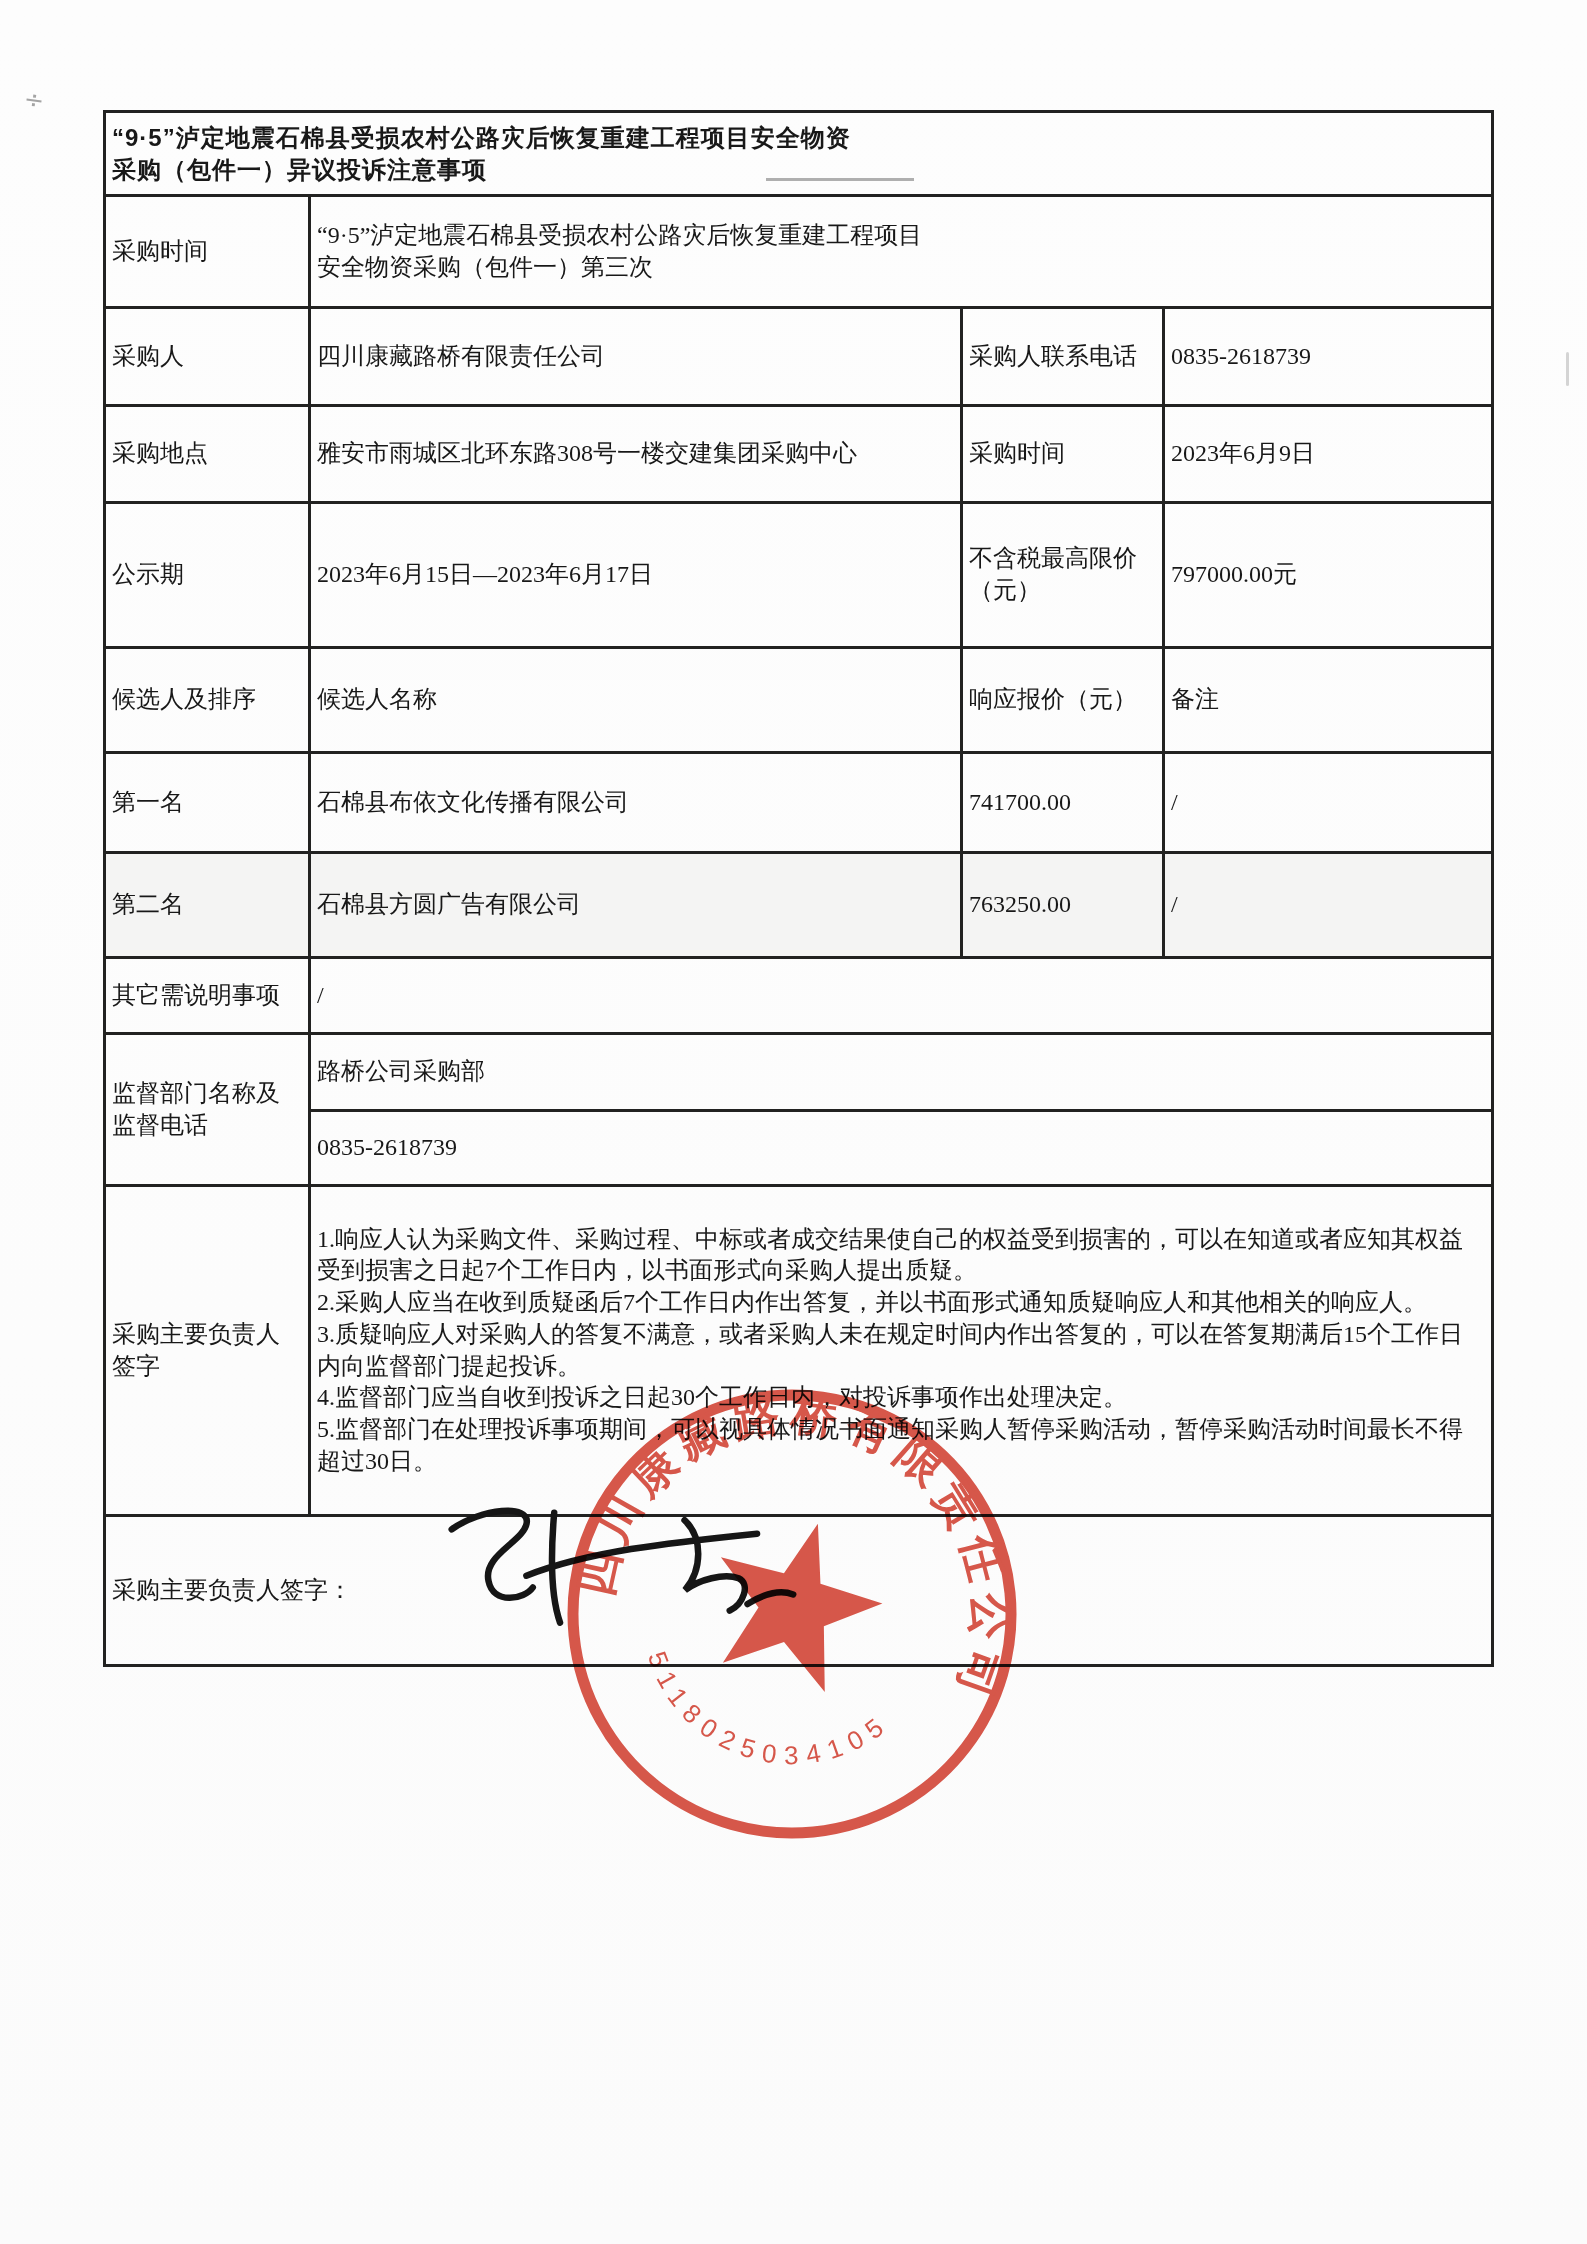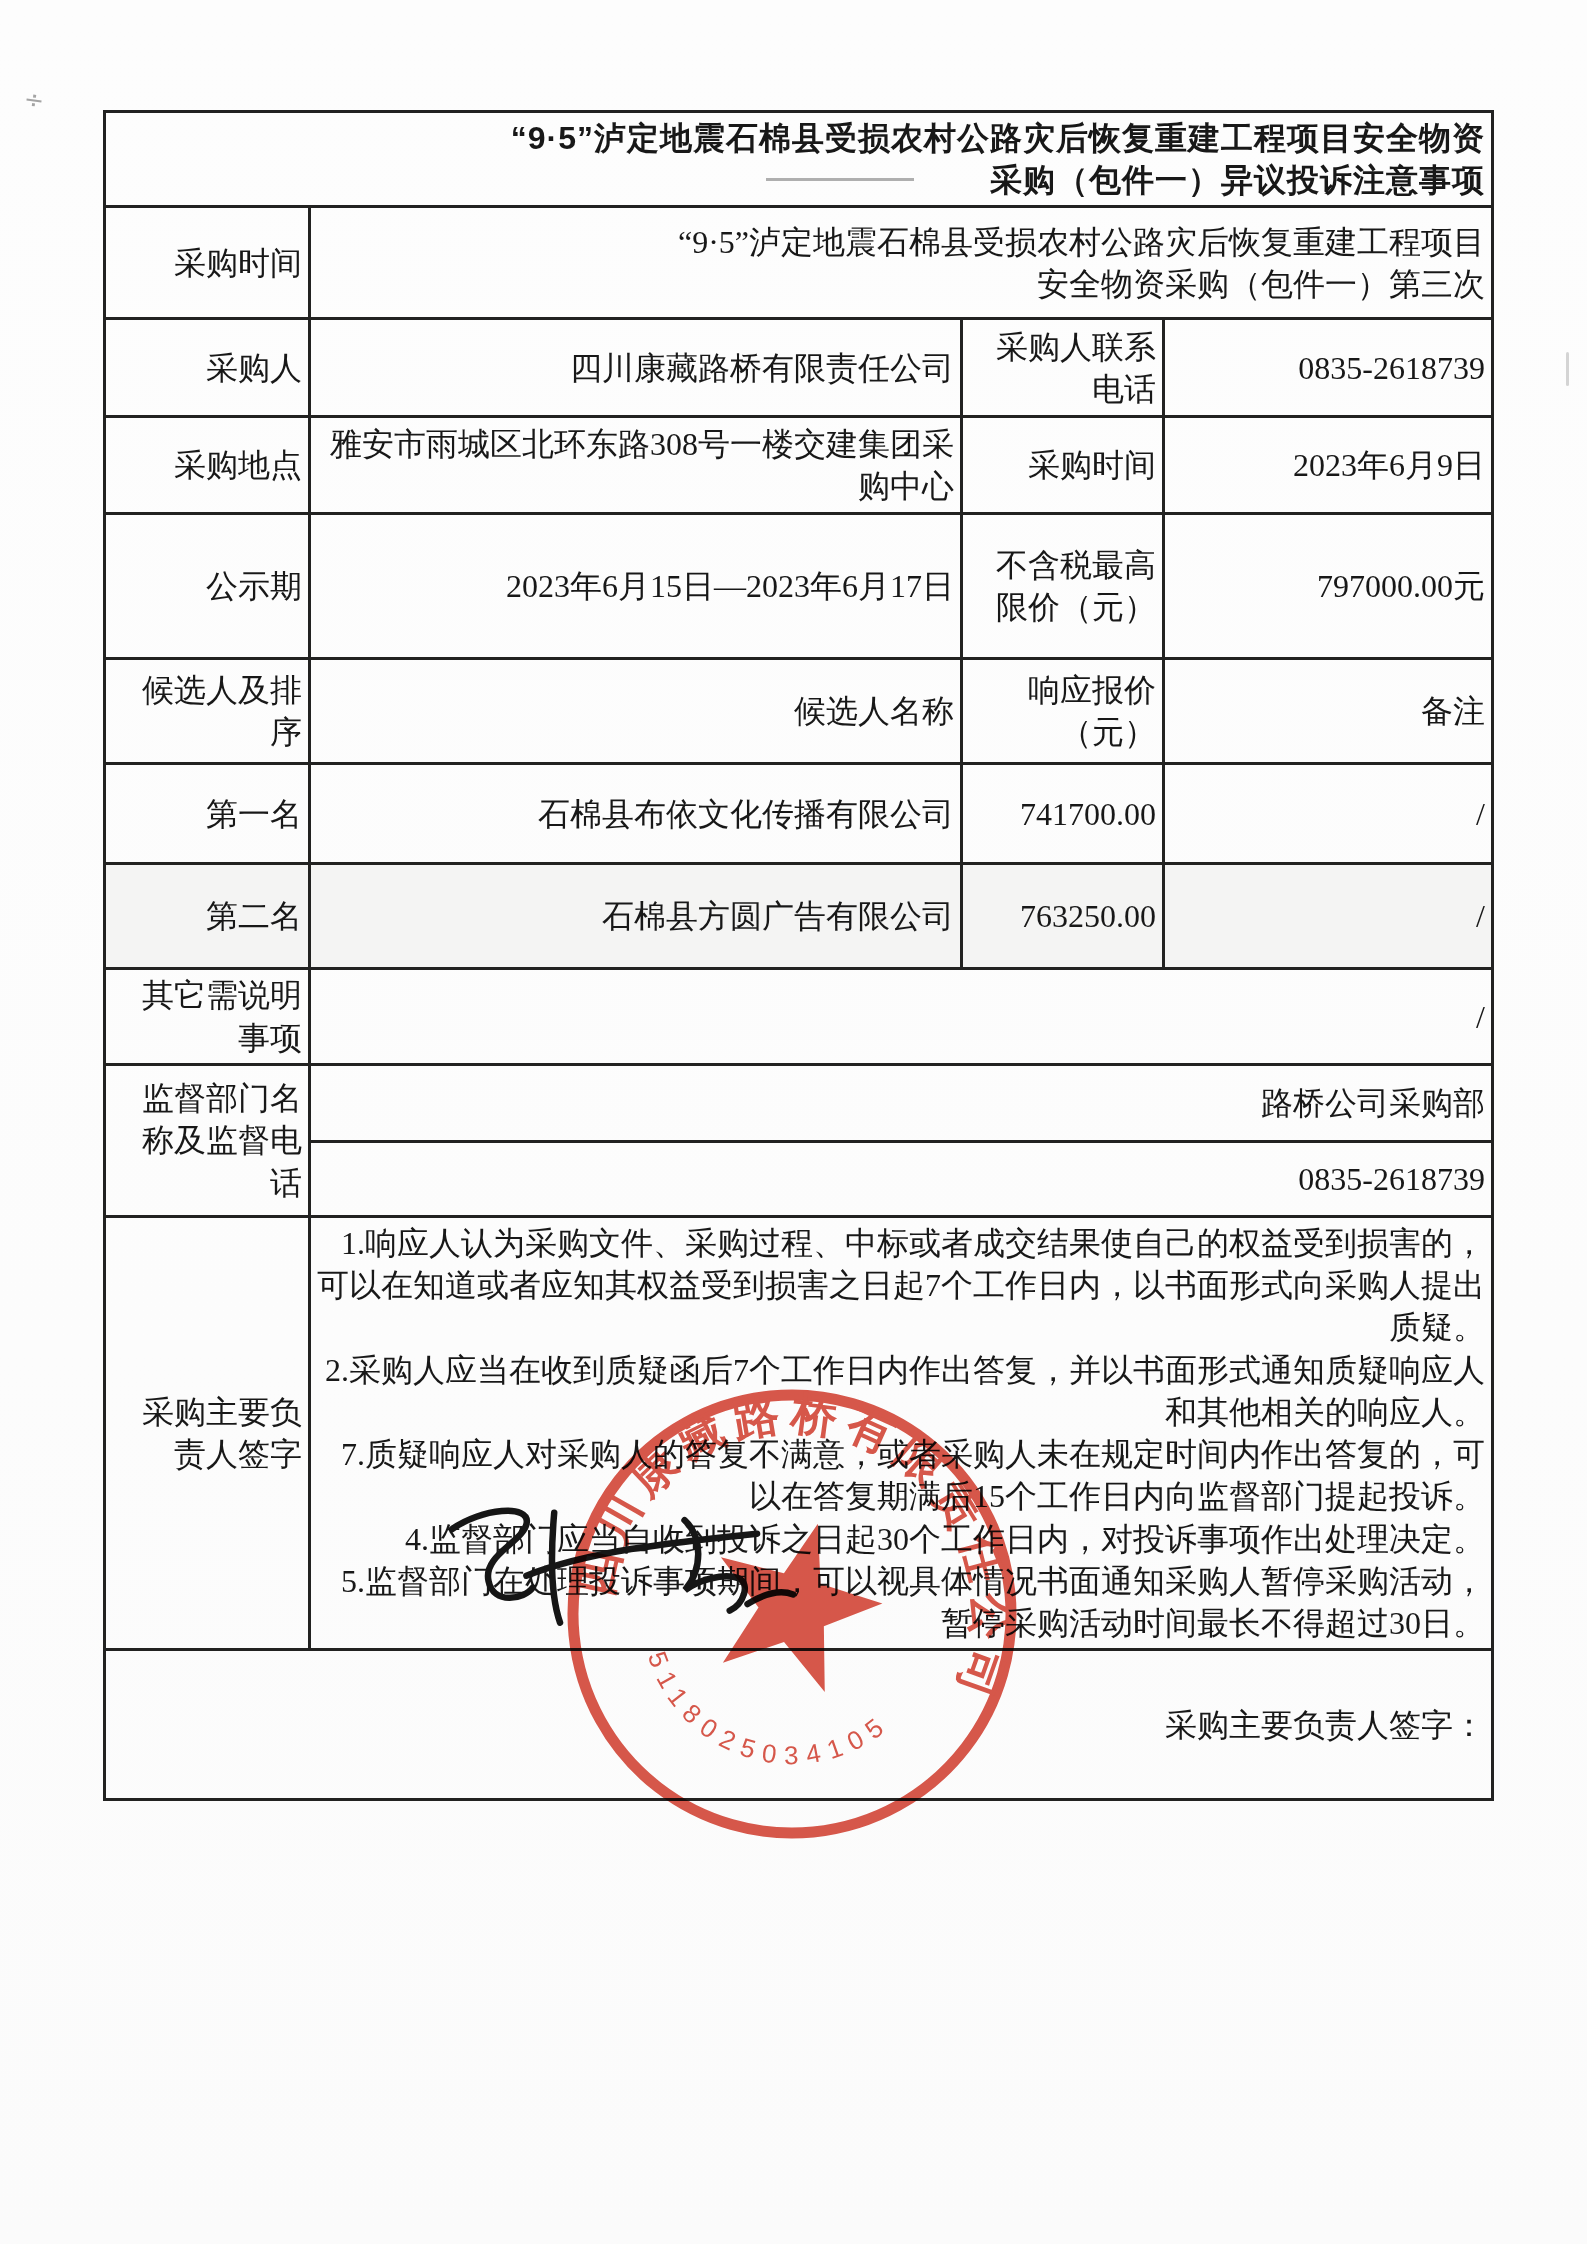--- a/index.html
+++ b/index.html
@@ -15,22 +15,22 @@
     position:absolute;inset:0;
     background:linear-gradient(180deg,#fdfdfd 0%,#fcfcfc 60%,#fbfbfb 100%);
   }
   table.doc{
     position:absolute;left:103px;top:110px;width:1388px;
     border-collapse:collapse;table-layout:fixed;
     background:transparent;
   }
   table.doc td{
     border:3px solid #222221;
-    text-align:right;vertical-align:middle;
-    font-size:32px;line-height:1.32;
+    text-align:left;vertical-align:middle;
+    font-size:24px;line-height:1.32;
     padding:4px 6px;
     color:#181818;
     word-break:break-all;
   }
   td.title-cell{
     font-family:"Liberation Sans", sans-serif;
     font-weight:bold;font-size:40px;line-height:1.18;
     letter-spacing:1px;padding:8px 10px;
   }
   td.left-val{text-align:left;padding:4px 14px;}
@@ -154,21 +154,21 @@
     </tr>
     <tr style="height:75px">
       <td colspan="3">0835-2618739</td>
     </tr>
 
     <tr style="height:330px">
       <td>采购主要负责人签字</td>
       <td colspan="3" class="notes-cell">
             <div>1.响应人认为采购文件、采购过程、中标或者成交结果使自己的权益受到损害的，可以在知道或者应知其权益受到损害之日起7个工作日内，以书面形式向采购人提出质疑。</div>
             <div>2.采购人应当在收到质疑函后7个工作日内作出答复，并以书面形式通知质疑响应人和其他相关的响应人。</div>
-            <div>7.质疑响应人对采购人的答复不满意，或者采购人未在规定时间内作出答复的，可以在答复期满后15个工作日内向监督部门提起投诉。</div>
+            <div>3.质疑响应人对采购人的答复不满意，或者采购人未在规定时间内作出答复的，可以在答复期满后15个工作日内向监督部门提起投诉。</div>
             <div>4.监督部门应当自收到投诉之日起30个工作日内，对投诉事项作出处理决定。</div>
             <div>5.监督部门在处理投诉事项期间，可以视具体情况书面通知采购人暂停采购活动，暂停采购活动时间最长不得超过30日。</div>
           </td>
     </tr>
 
     <tr style="height:150px">
       <td colspan="4" class="sign-cell">
         <span>采购主要负责人签字：</span>
       </td>
     </tr>

